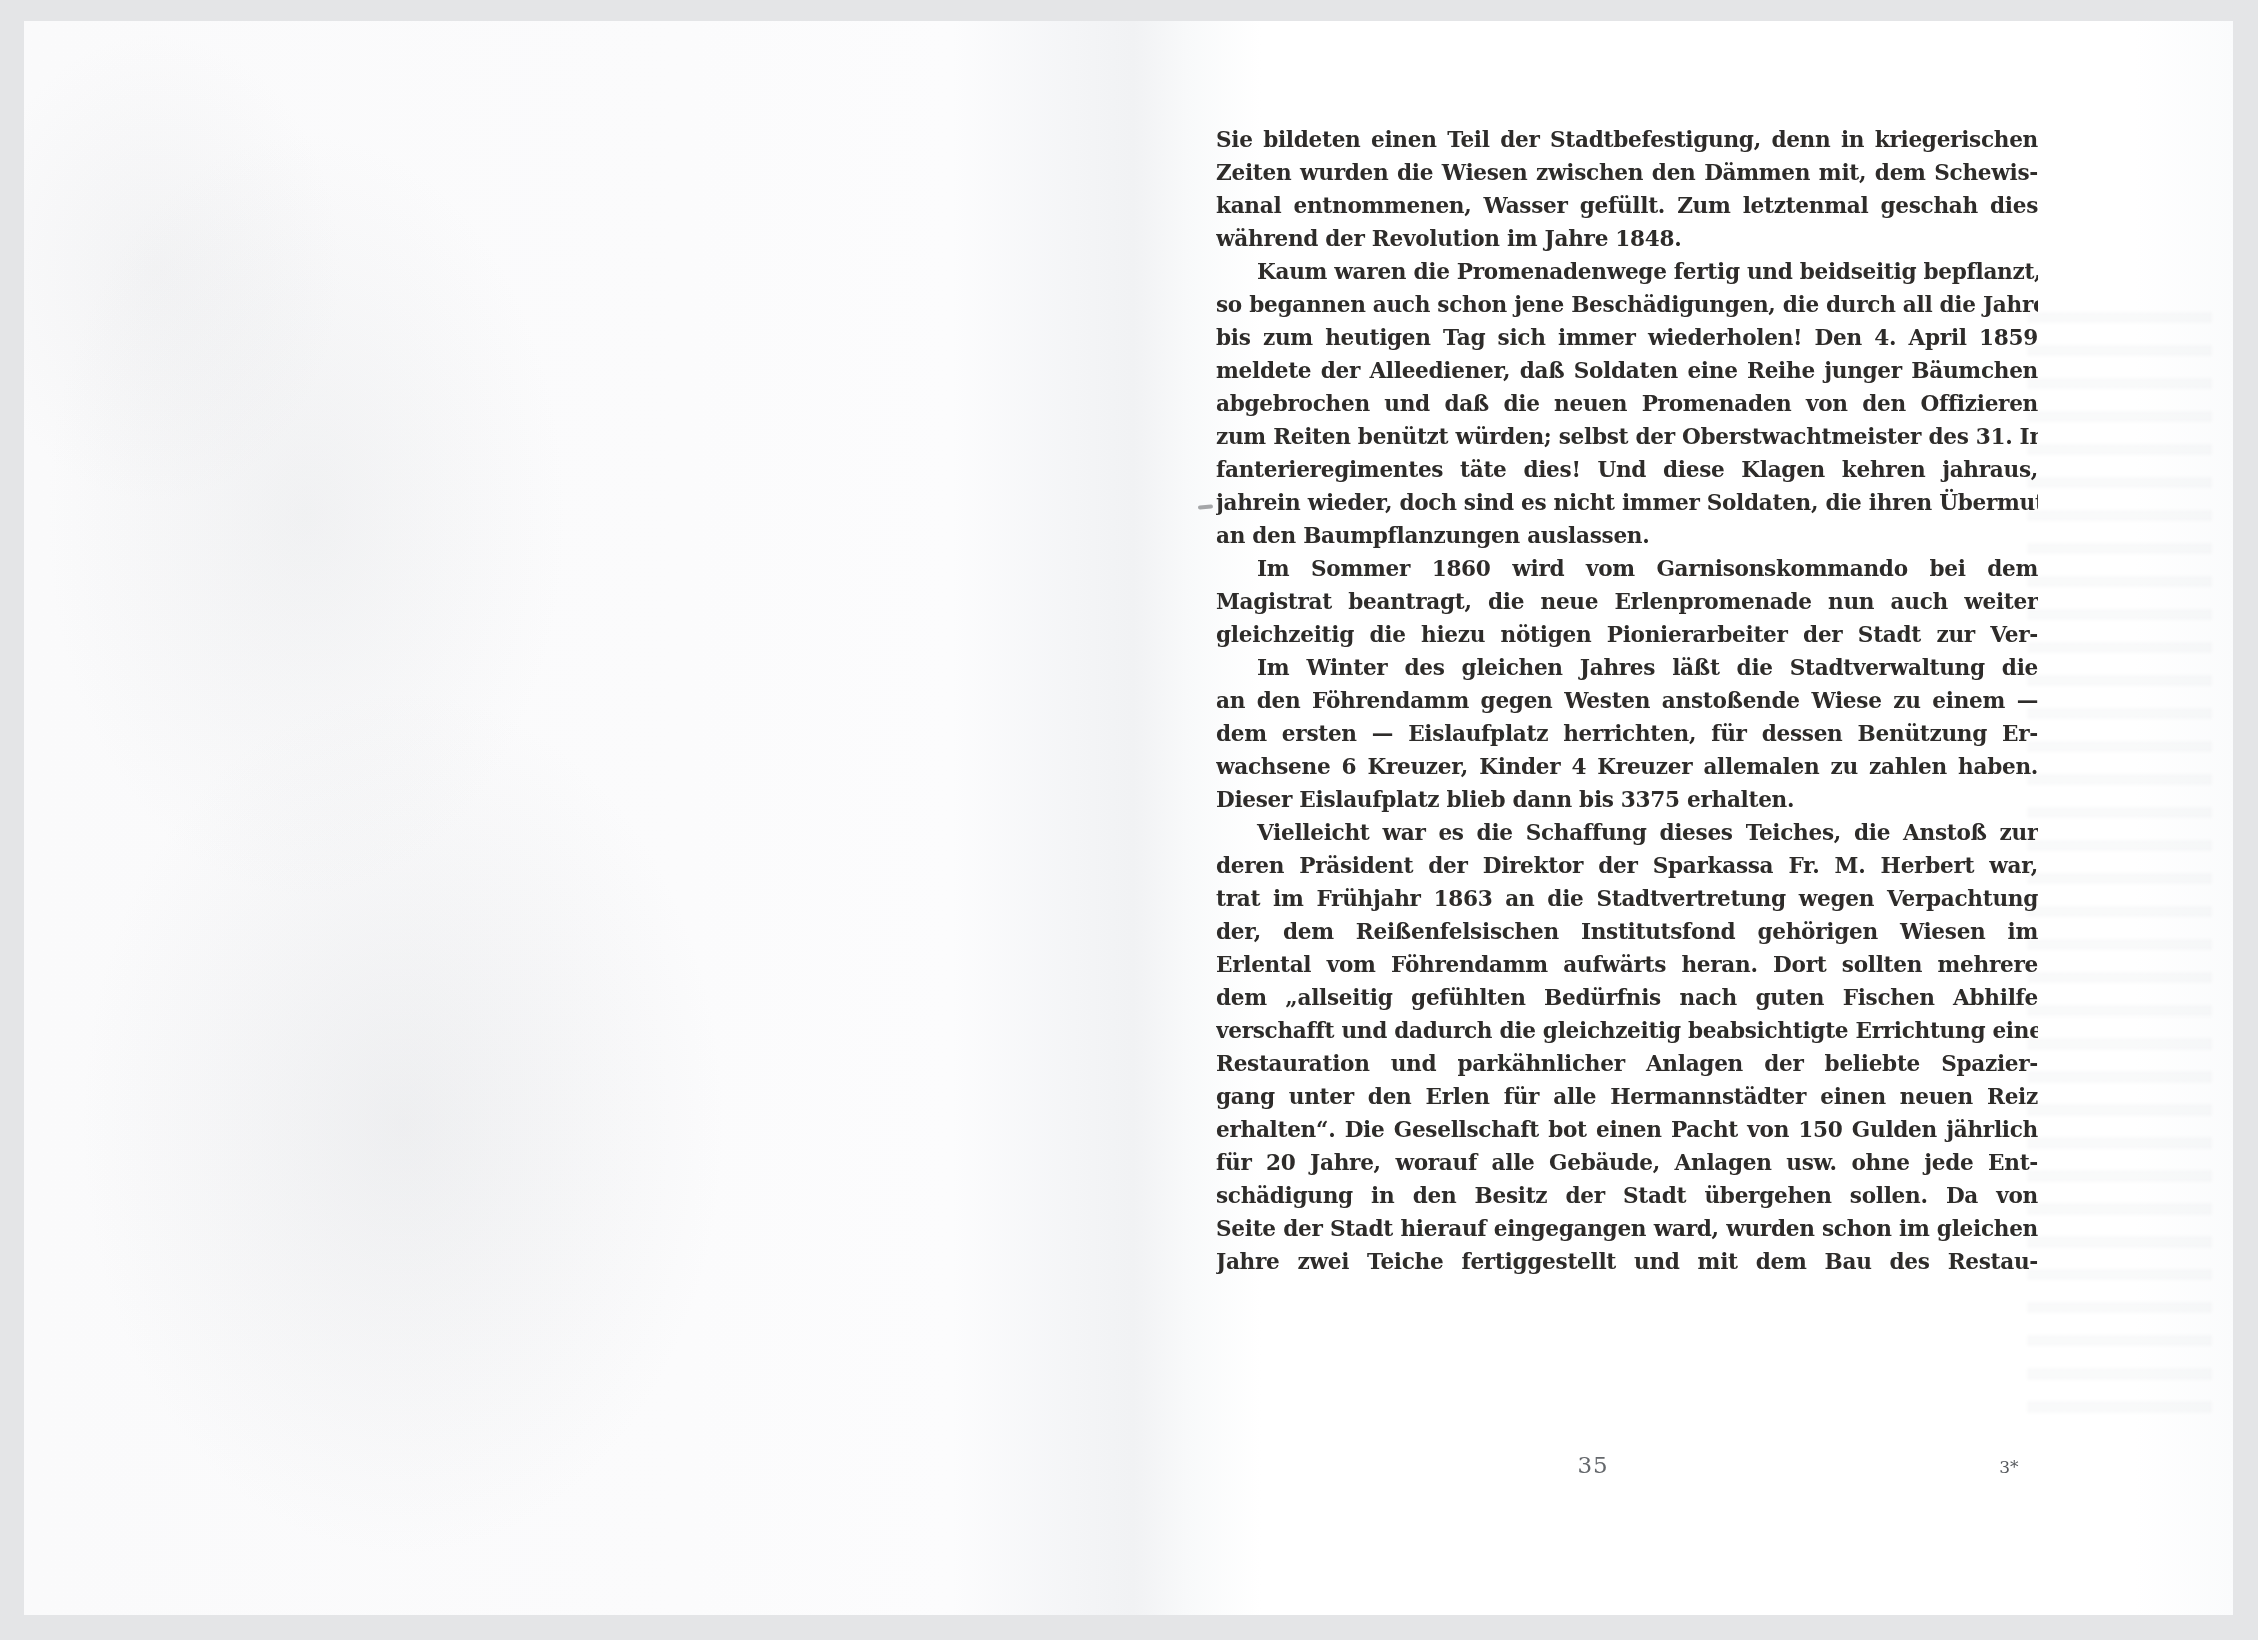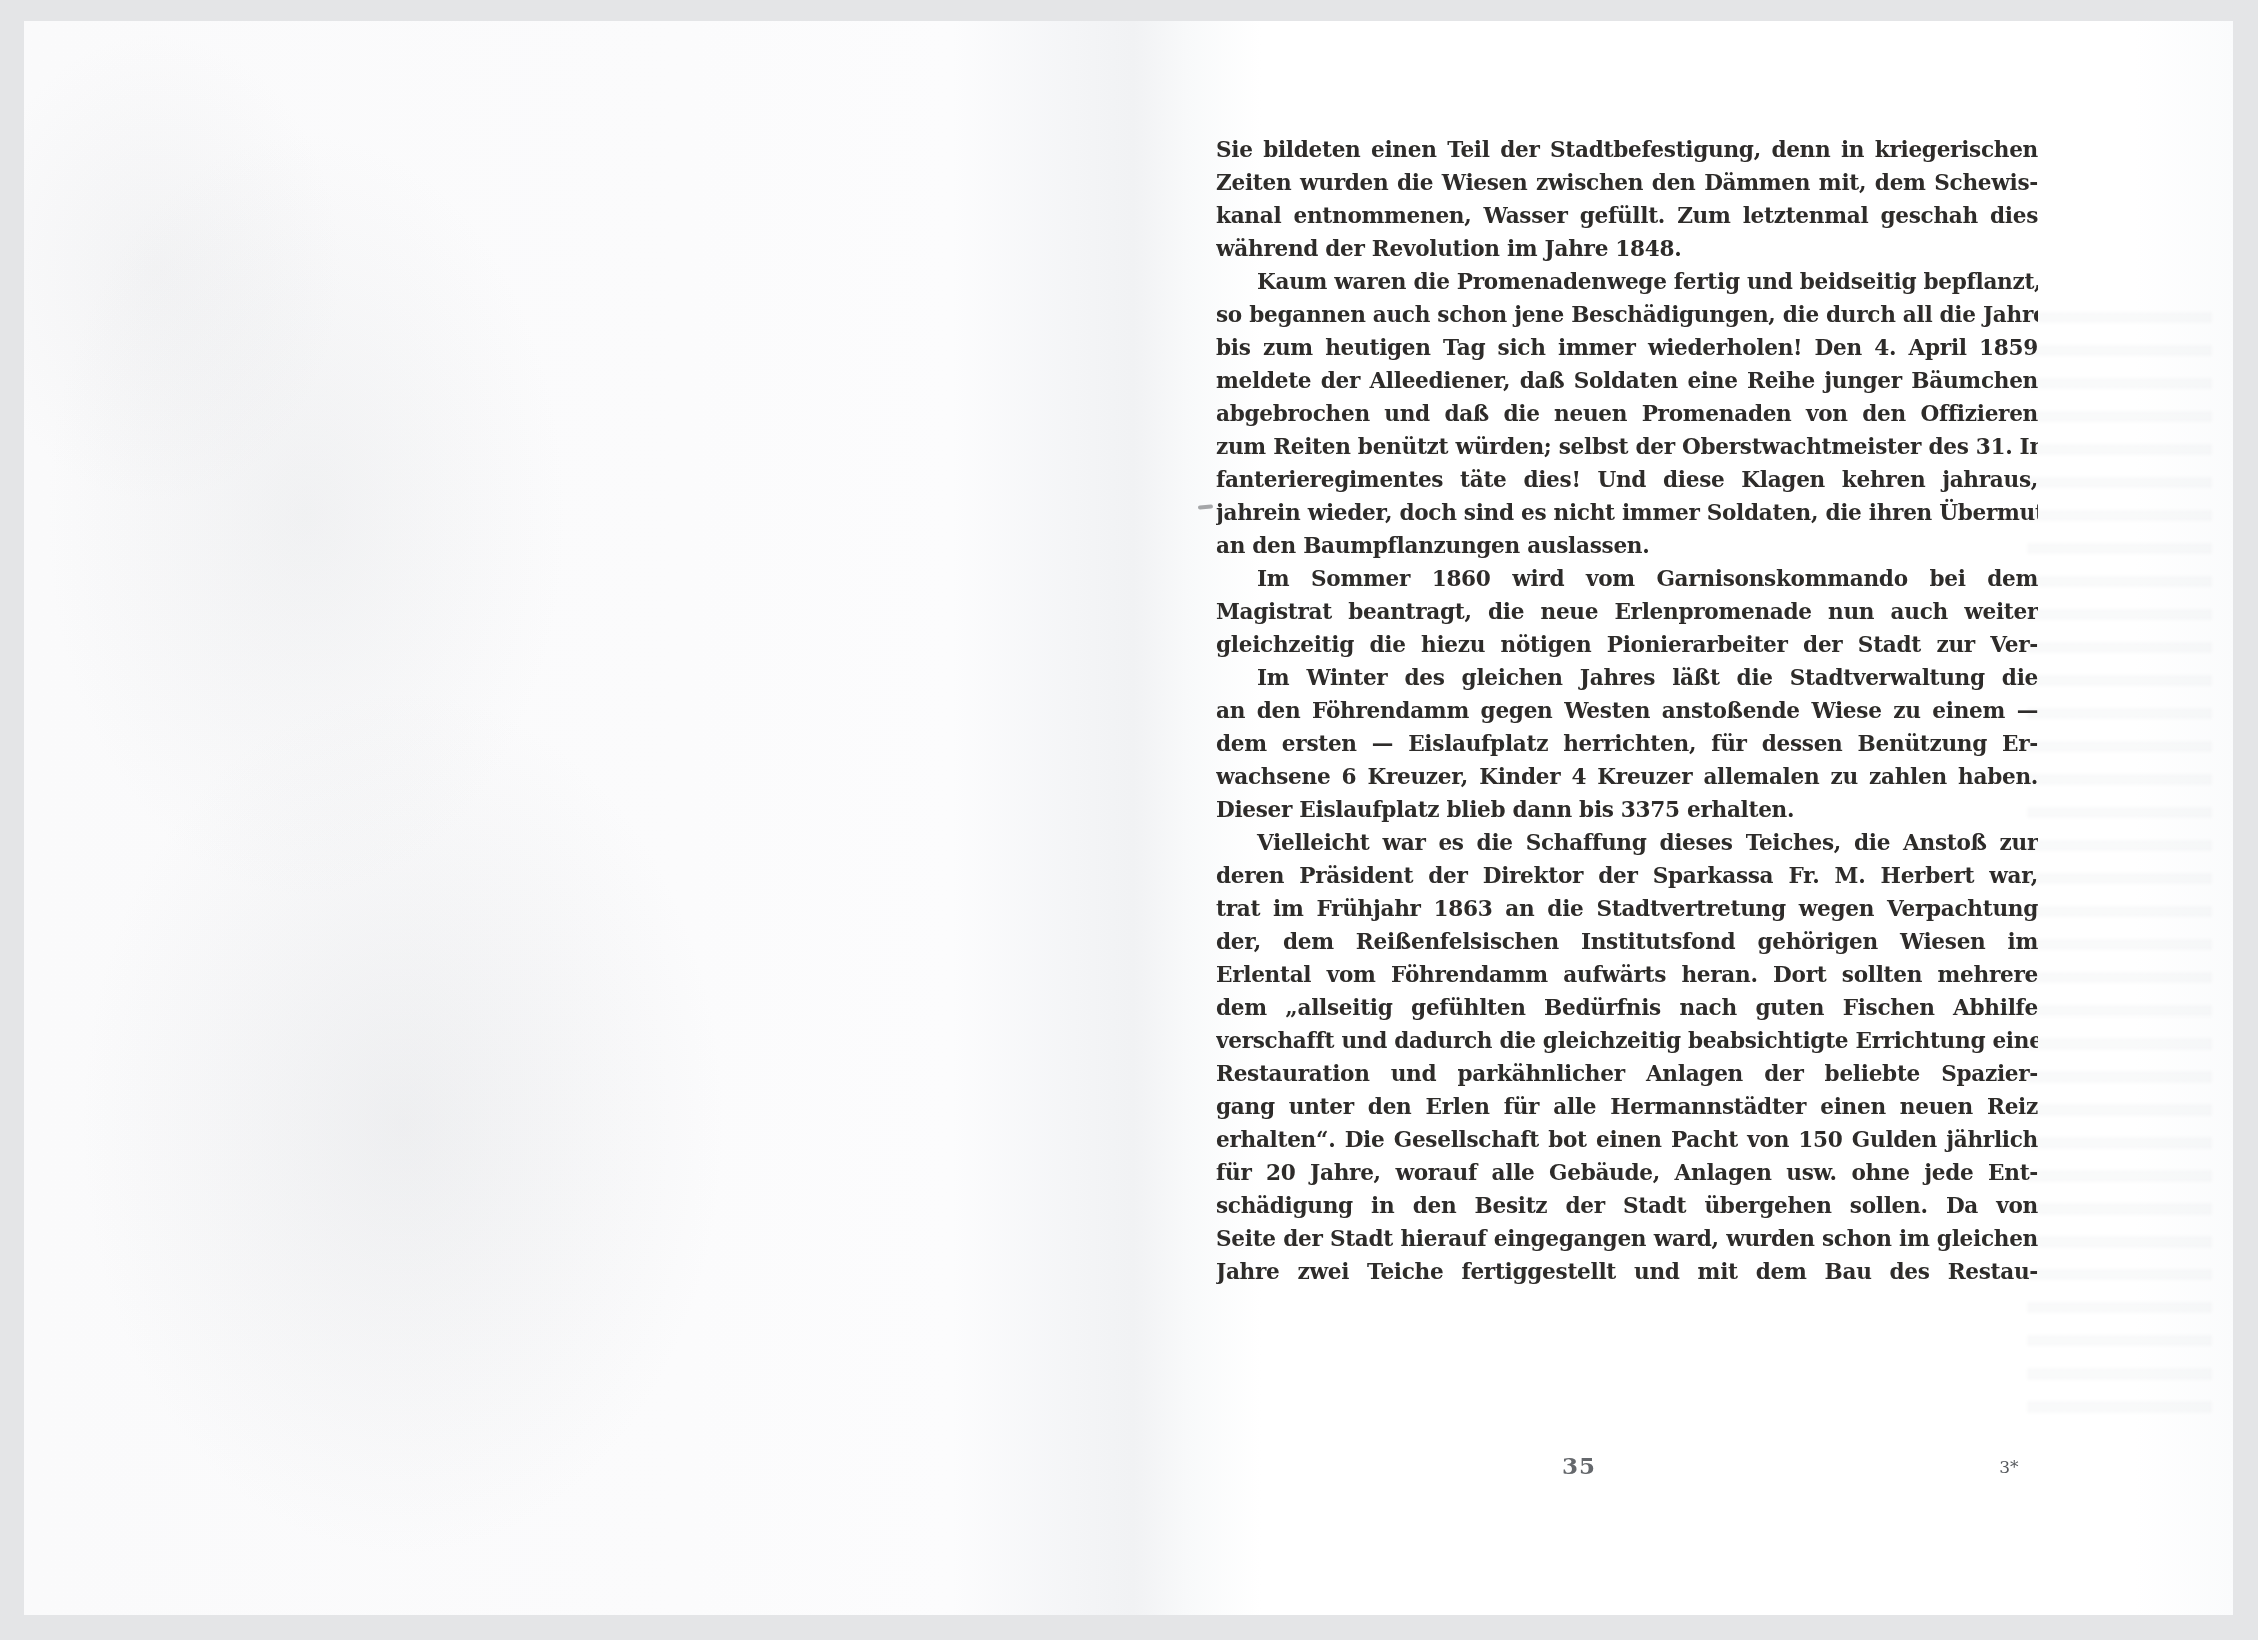--- a/index.html
+++ b/index.html
@@ -41,21 +41,21 @@
   }
   
   .margin-dash{
     position:absolute;left:1174px;top:484px;width:15px;height:4.4px;
     background:rgba(95,97,100,0.55);
     border-radius:2.2px;
     transform:rotate(-4deg);
   }
   
   .text-block{
-    position:absolute;left:1192px;top:112px;width:822px;
+    position:absolute;left:1192px;top:102px;width:822px;
   }
   .line{
     height:33px;line-height:33px;
     font-size:21.6px;font-weight:700;
     letter-spacing:-0.3px;
     color:#2e2c2a;
     text-align:justify;
     -moz-text-align-last:justify;
     text-align-last:justify;
     overflow:hidden;
@@ -64,22 +64,22 @@
   .line.indent{ text-indent:41px; }
   .line.end{
     -moz-text-align-last:left;
     text-align-last:left;
   }
   .footer{
     position:absolute;left:1192px;top:1431px;width:822px;height:39px;
   }
   .page-num{
     position:absolute;left:346px;top:0;width:62px;
-    text-align:left;
-    font-size:23px;color:#65686c;letter-spacing:0.9px;font-weight:700;
+    text-align:center;
+    font-size:23px;color:#65686c;letter-spacing:0.9px;font-weight:400;
   }
   .sig-mark{
     position:absolute;right:19.4px;top:5.3px;
     font-size:17px;color:#55585c;font-weight:400;
   }
 </style>
 </head>
 <body>
 
 <div class="scan">

